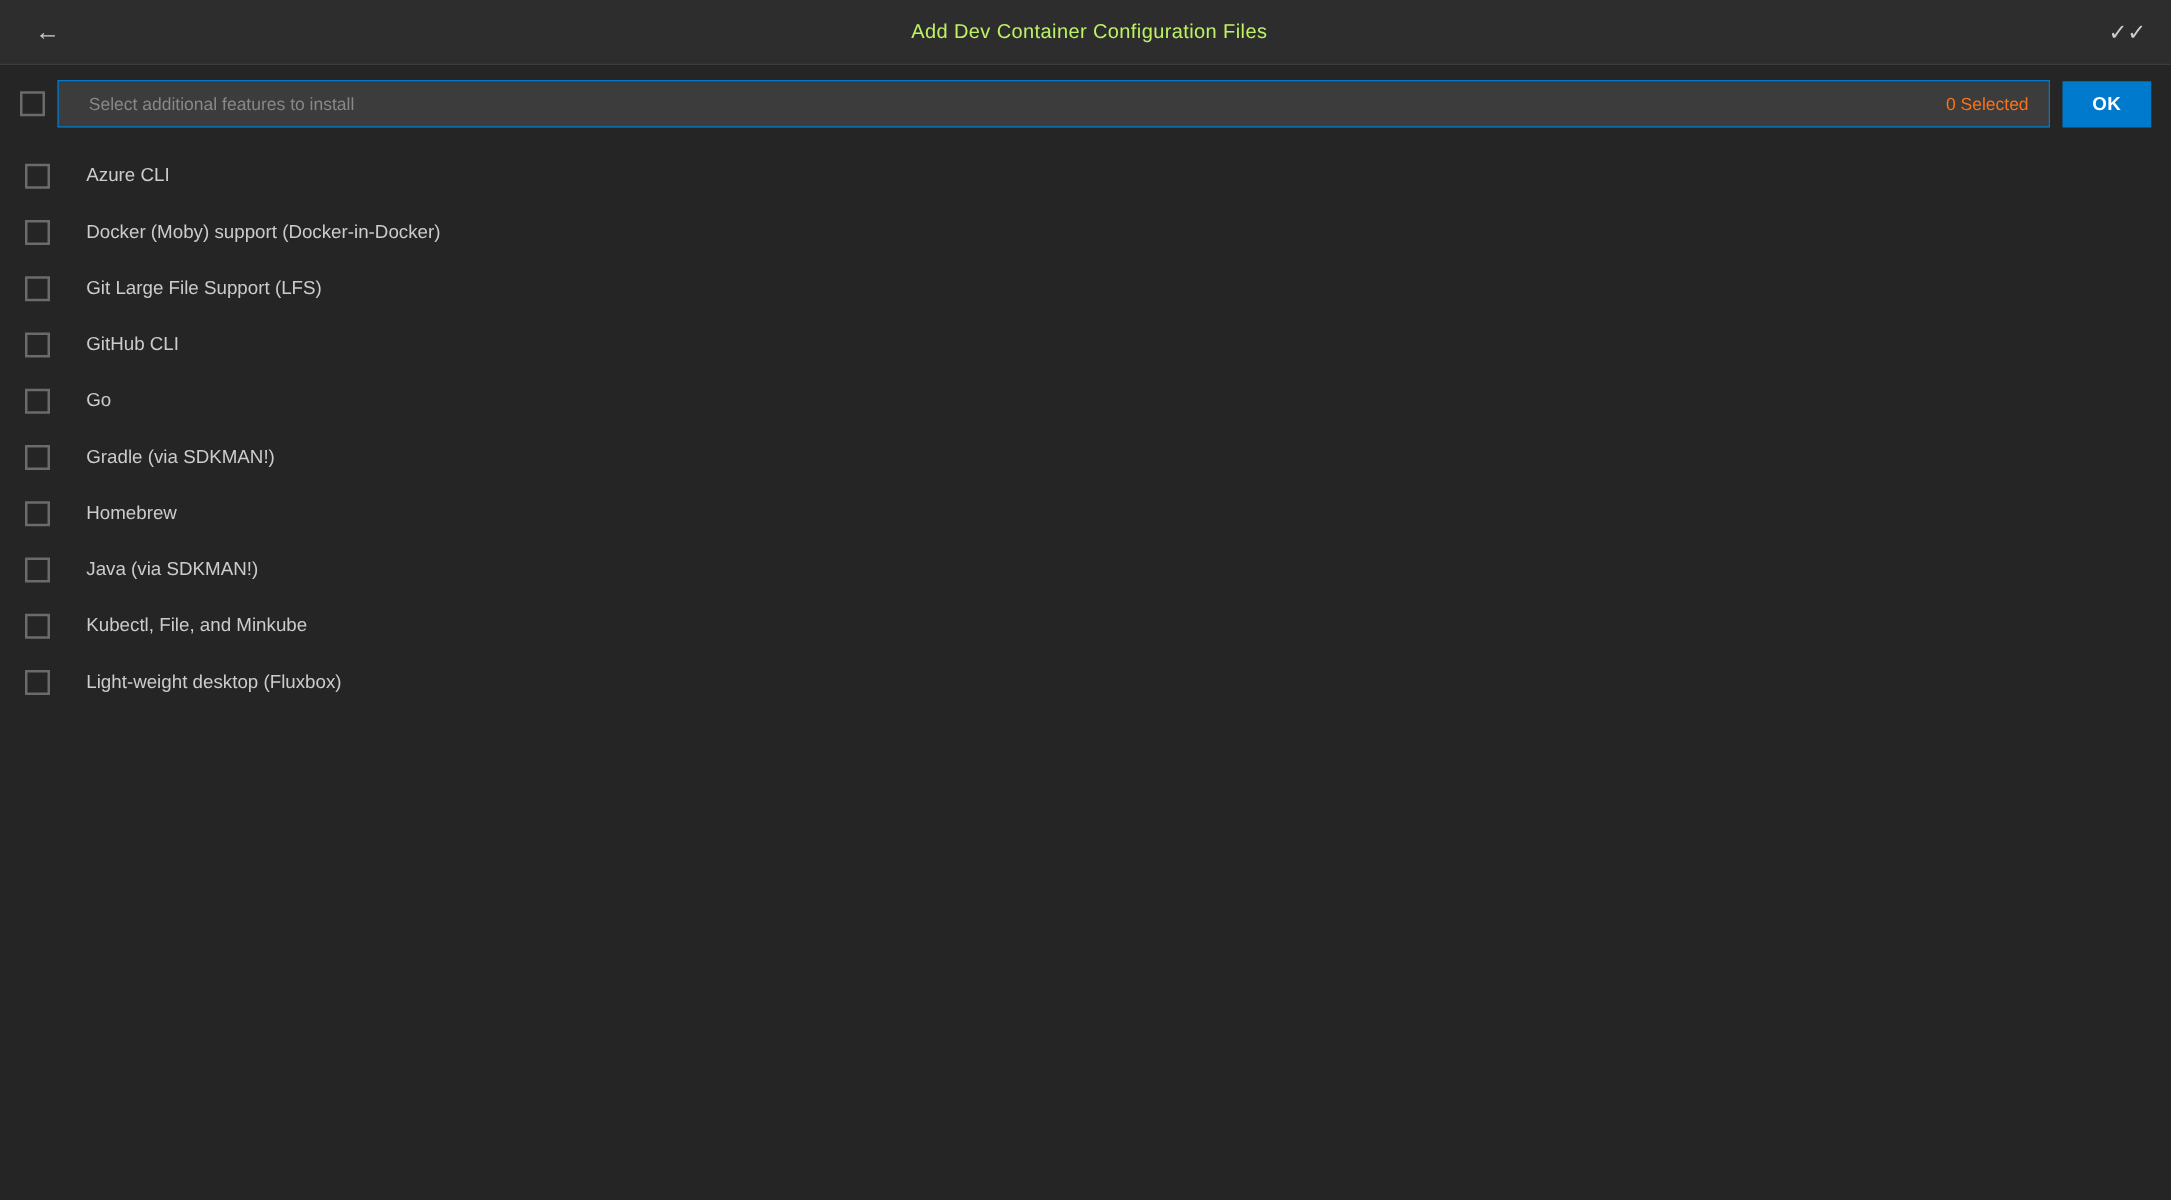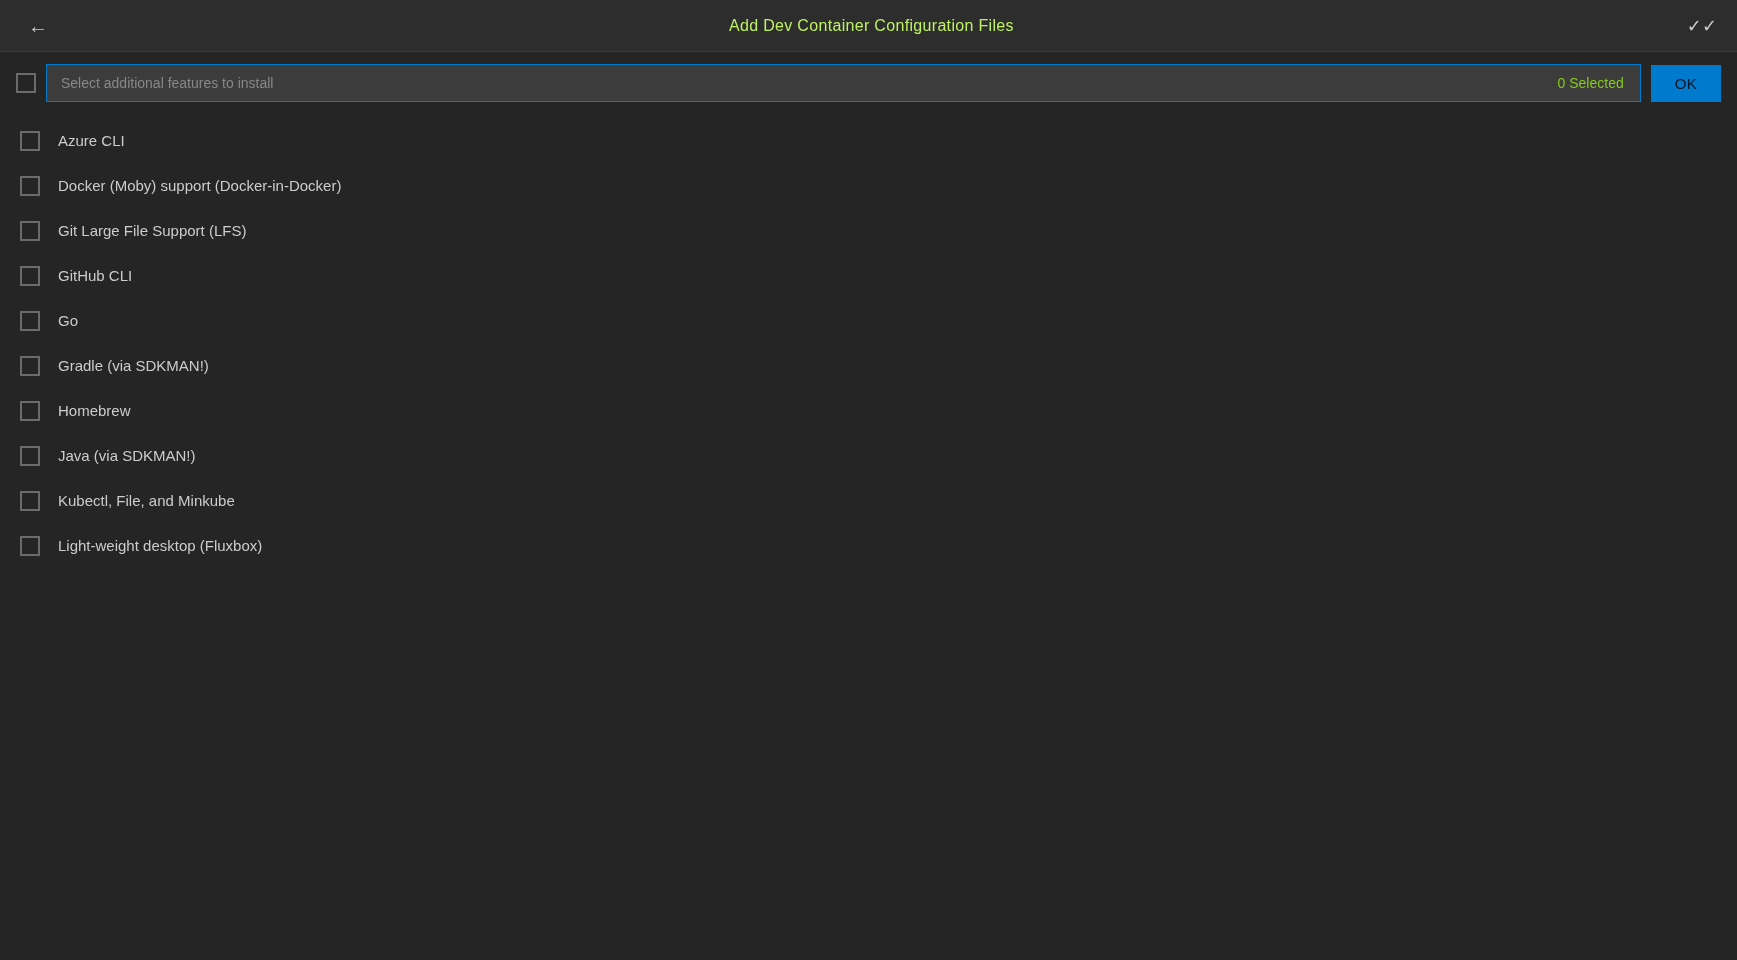--- a/index.html
+++ b/index.html
@@ -89,58 +89,58 @@
       background-color: #3c3c3c;
     }
 
     .search-input {
       flex: 1;
       background: transparent;
       border: none;
       outline: none;
       color: #888888;
       font-size: 14px;
-      padding: 10px 14px;
+      padding: 10px 24px;
       font-family: inherit;
     }
 
     .search-input::placeholder {
       color: #888888;
     }
 
     .selected-count {
-      color: #84cc16;
+      color: #f97316;
       font-size: 14px;
       padding: 0 16px;
       white-space: nowrap;
     }
 
     .ok-button {
       background-color: #007acc;
-      color: #0f172a;
+      color: #ffffff;
       border: none;
       padding: 10px 24px;
       font-size: 15px;
-      font-weight: 400;
+      font-weight: 700;
       cursor: pointer;
       letter-spacing: 0.02em;
     }
 
     
     .list-container {
       flex: 1;
       overflow-y: auto;
       padding: 4px 0;
     }
 
     .list-item {
       display: flex;
       align-items: center;
       padding: 12px 20px;
-      gap: 18px;
+      gap: 29px;
       cursor: pointer;
     }
 
     .item-checkbox {
       width: 20px;
       height: 20px;
       border: 2px solid #6b6b6b;
       background: #252526;
       appearance: none;
       -webkit-appearance: none;

